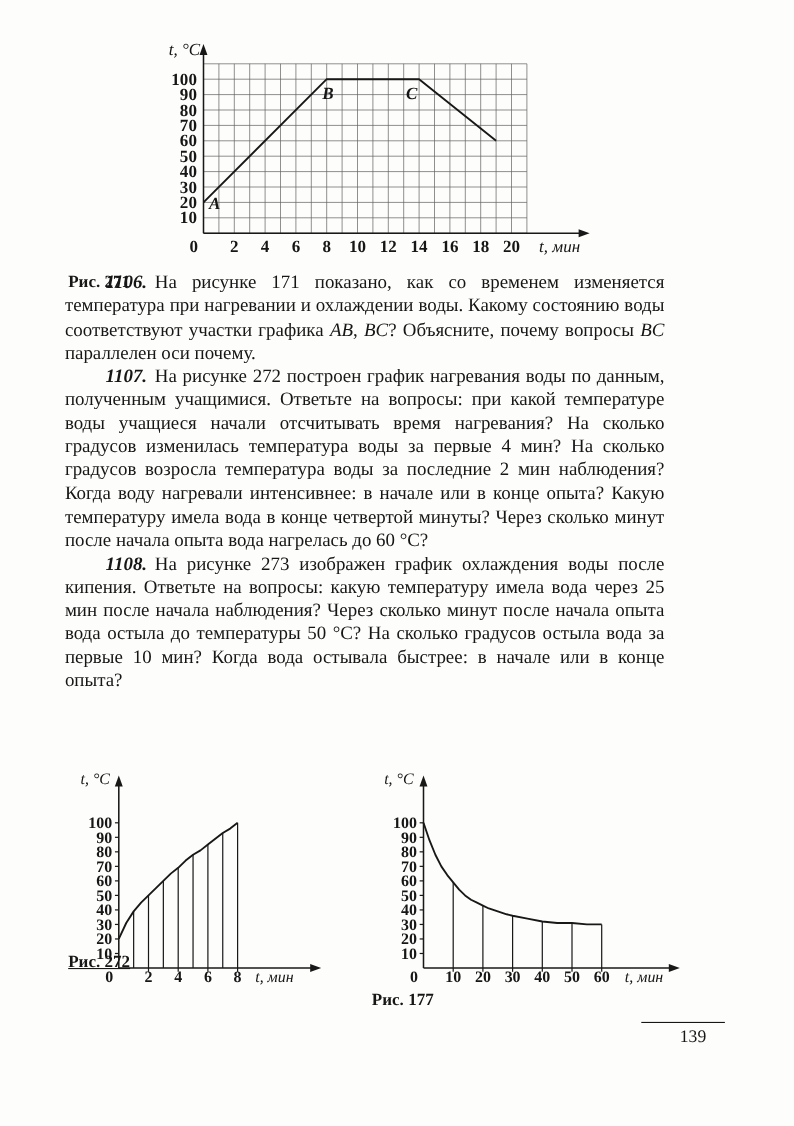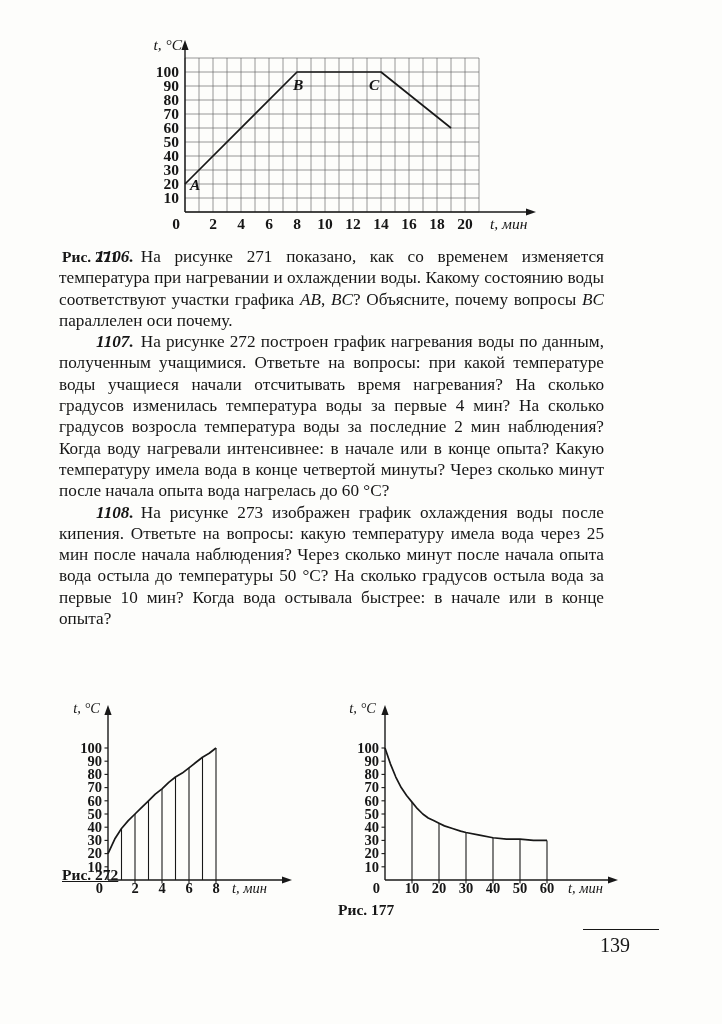--- a/index.html
+++ b/index.html
@@ -8,21 +8,21 @@
   .chart-svg{position:absolute;overflow:visible;}
   svg text{font-family:"Liberation Serif","DejaVu Serif",serif;fill:#161616;}
   text.tick{font-weight:bold;}
   text.axlab{font-style:italic;}
   text.ptlab{font-style:italic;font-weight:bold;}
   .problems{position:absolute;left:59px;top:246px;width:545px;}
   p.problem{margin:0;text-align:justify;font-size:17.2px;line-height:21.3px;text-indent:37px;}
   .pnum{font-weight:bold;margin-right:7px;font-style:italic;}
   .figcap{position:absolute;font-weight:bold;font-size:15.5px;}
   .pagerule{position:absolute;left:583px;top:929px;width:76px;border-top:1.4px solid #161616;height:0;}
-  .pageno{position:absolute;left:600px;top:934px;width:60px;text-align:left;font-size:20px;}
+  .pageno{position:absolute;left:600px;top:934px;width:60px;text-align:center;font-size:16px;}
 </style>
 </head>
 <body>
 
 <div class="page">
 
   <svg class="chart-svg" style="left:58px;top:26px;" width="500" height="215">
       <line x1="127" y1="186" x2="127" y2="32" stroke="#626262" stroke-width="0.65"></line>
       <line x1="141" y1="186" x2="141" y2="32" stroke="#626262" stroke-width="0.65"></line>
       <line x1="155" y1="186" x2="155" y2="32" stroke="#626262" stroke-width="0.65"></line>
@@ -85,21 +85,21 @@
       <text x="122" y="203" text-anchor="end" class="tick" style="font-size: 15.5px;">0</text>
       <text x="432" y="203" text-anchor="start" class="axlab" style="font-size: 15.5px;">t, мин</text>
       <text x="124" y="24" text-anchor="end" class="axlab" style="font-size: 15.5px;">t, °C</text>
       <text x="132" y="164" text-anchor="start" class="ptlab" style="font-size: 15.5px;">A</text>
       <text x="235" y="64" text-anchor="start" class="ptlab" style="font-size: 15.5px;">B</text>
       <text x="311" y="64" text-anchor="start" class="ptlab" style="font-size: 15.5px;">C</text>
     </svg>
   <div class="figcap" style="left:62px;top:216px;margin-top:32px;">Рис. 271</div>
 
   <div class="problems">
-    <p class="problem"><span class="pnum">1106.</span><span class="ptext"><span>На рисунке 271 показано, как со временем изменяется температура при нагревании и охлаждении воды. Какому состоянию воды соответствуют участки графика </span><i>AB</i><span>, </span><i>BC</i><span>? Объясните, почему вопросы </span><i>BC</i><span> параллелен оси почему.</span></span></p>
+    <p class="problem"><span class="pnum">1106.</span><span class="ptext"><span>На рисунке 171 показано, как со временем изменяется температура при нагревании и охлаждении воды. Какому состоянию воды соответствуют участки графика </span><i>AB</i><span>, </span><i>BC</i><span>? Объясните, почему вопросы </span><i>BC</i><span> параллелен оси почему.</span></span></p>
     <p class="problem"><span class="pnum">1107.</span><span class="ptext"><span>На рисунке 272 построен график нагревания воды по данным, полученным учащимися. Ответьте на вопросы: при какой температуре воды учащиеся начали отсчитывать время нагревания? На сколько градусов изменилась температура воды за первые 4 мин? На сколько градусов возросла температура воды за последние 2 мин наблюдения? Когда воду нагревали интенсивнее: в начале или в конце опыта? Какую температуру имела вода в конце четвертой минуты? Через сколько минут после начала опыта вода нагрелась до 60 °C?</span></span></p>
     <p class="problem"><span class="pnum">1108.</span><span class="ptext"><span>На рисунке 273 изображен график охлаждения воды после кипения. Ответьте на вопросы: какую температуру имела вода через 25 мин после начала наблюдения? Через сколько минут после начала опыта вода остыла до температуры 50 °C? На сколько градусов остыла вода за первые 10 мин? Когда вода остывала быстрее: в начале или в конце опыта?</span></span></p>
   </div>
 
   <svg class="chart-svg" style="left:52px;top:693px;" width="255" height="218">
       <line x1="69.5" y1="187" x2="69.5" y2="135.51999999999998" stroke="#181818" stroke-width="1.1"></line>
       <line x1="83" y1="187" x2="83" y2="121" stroke="#181818" stroke-width="1.1"></line>
       <line x1="96.5" y1="187" x2="96.5" y2="107.8" stroke="#181818" stroke-width="1.1"></line>
       <line x1="110" y1="187" x2="110" y2="95.92" stroke="#181818" stroke-width="1.1"></line>
       <line x1="123.5" y1="187" x2="123.5" y2="84.03999999999999" stroke="#181818" stroke-width="1.1"></line>

